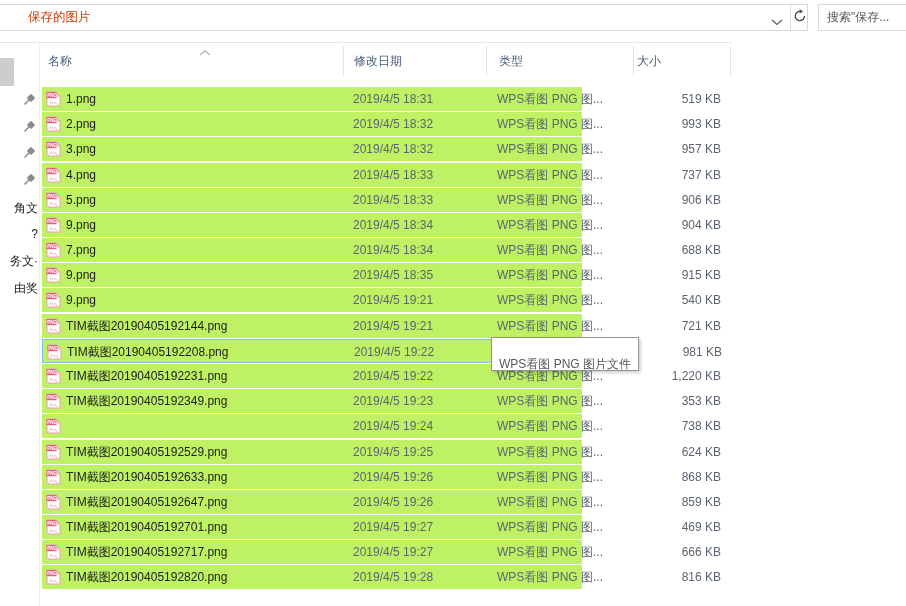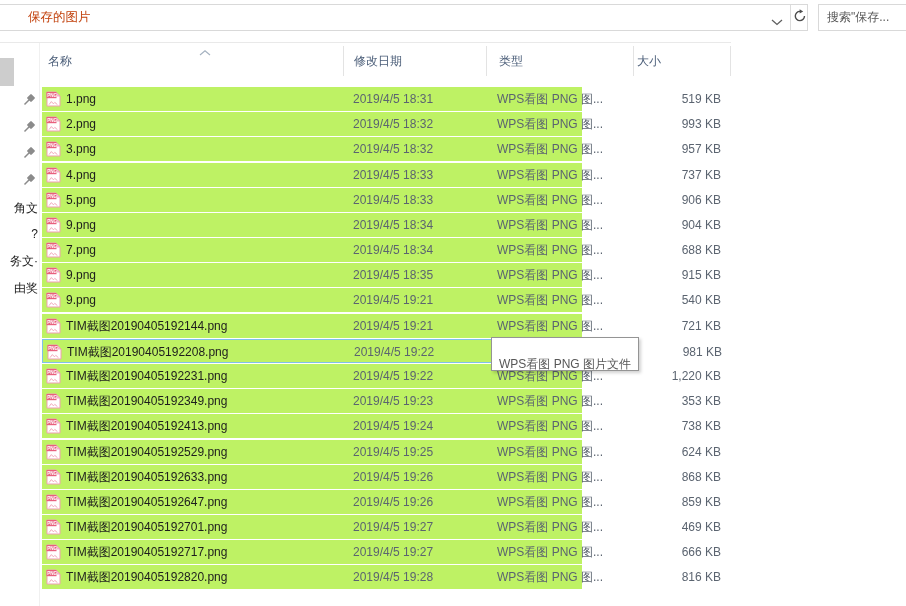--- a/index.html
+++ b/index.html
@@ -320,21 +320,20 @@
     <div class="abs file-row" style="top: 414.34px;">
     <span class="cell-icon">
       <svg width="15" height="16" viewBox="0 0 15 16">
         <path d="M1 1 h9 l4 4 v10 h-13 z" fill="#ffffff" stroke="#ef9db1" stroke-width="1"></path>
         <path d="M10 1 l4 4 h-4 z" fill="#f6c6d2" stroke="#ef9db1" stroke-width="0.8"></path>
         <rect x="0.5" y="1" width="10" height="6.2" fill="#e8607e"></rect>
         <text x="1.2" y="6.2" font-size="4.6" font-weight="bold" fill="#ffffff" font-family="Liberation Sans, sans-serif">PNG</text>
         <path d="M3 13.6 l2.4-3 2 2.2 1.4-1.4 2.6 2.2" stroke="#f2a8ba" stroke-width="1" fill="none"></path>
       </svg>
     </span>
-    <span class="cell-name">TIM截图20190405192413.png</span>
     <span class="cell-date">2019/4/5 19:24</span>
     <span class="cell-type">WPS看图 PNG 图...</span>
     <span class="cell-size">738 KB</span>
   </div>
     <div class="abs file-row" style="top: 439.52px; padding-left: 25px;">
     <span class="cell-icon">
       <svg width="15" height="16" viewBox="0 0 15 16">
         <path d="M1 1 h9 l4 4 v10 h-13 z" fill="#ffffff" stroke="#ef9db1" stroke-width="1"></path>
         <path d="M10 1 l4 4 h-4 z" fill="#f6c6d2" stroke="#ef9db1" stroke-width="0.8"></path>
         <rect x="0.5" y="1" width="10" height="6.2" fill="#e8607e"></rect>

